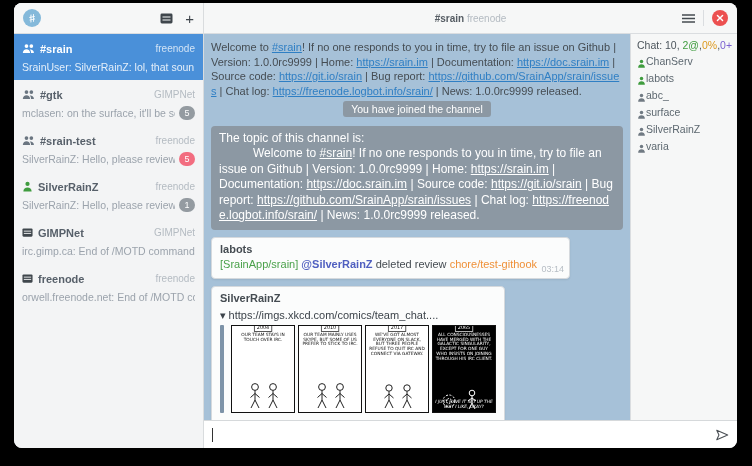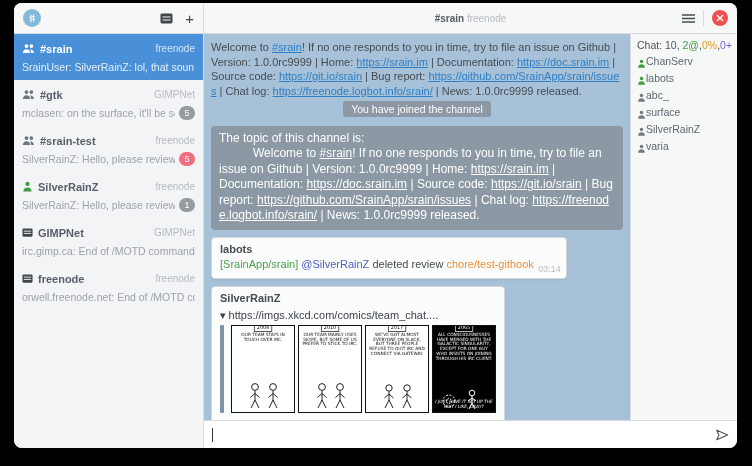--- a/index.html
+++ b/index.html
@@ -64,21 +64,21 @@
   .topic-box .wlnk{color:#fff;text-decoration:underline;word-break:break-all;}
   .topic-body{text-indent:34px;margin:0;}
   .bubble{position:relative;display:inline-block;background:#fbfcfc;border:1px solid #d5d9dd;
           border-radius:4px;padding:4px 32px 6px 8px;font-size:11px;color:#454c52;
           box-shadow:0 1px 2px rgba(0,0,0,.08);margin-top:7px;max-width:395px;line-height:1.35;
           vertical-align:top;text-align:left;}
   .bubble.tight{padding-right:8px;}
   .sender{font-weight:700;color:#454c52;}
   .msg-time{position:absolute;right:5px;bottom:3px;font-size:9px;color:#b6bdc4;}
   .seg-repo{color:#4aa14a;}
-  .seg-mention{color:#4f5fc0;font-weight:400;}
+  .seg-mention{color:#4f5fc0;font-weight:700;}
   .seg-branch{color:#ef9038;margin-top:44px;}
   .expander{color:#3c434a;margin-top:2px;}
   .preview-wrap{display:flex;margin-top:3px;margin-bottom:12px;}
   .preview-bar{width:4px;background:#7d93a8;margin-right:7px;flex:none;border-radius:1px;}
 
   
   .comic{display:flex;gap:3px;}
   .panel{position:relative;width:64px;height:88px;border:1px solid #111;background:#fff;
          box-sizing:border-box;padding:6px 2px 2px;overflow:hidden;flex:none;}
   .panel .year{position:absolute;top:-2px;left:50%;transform:translateX(-50%) scale(.7);

